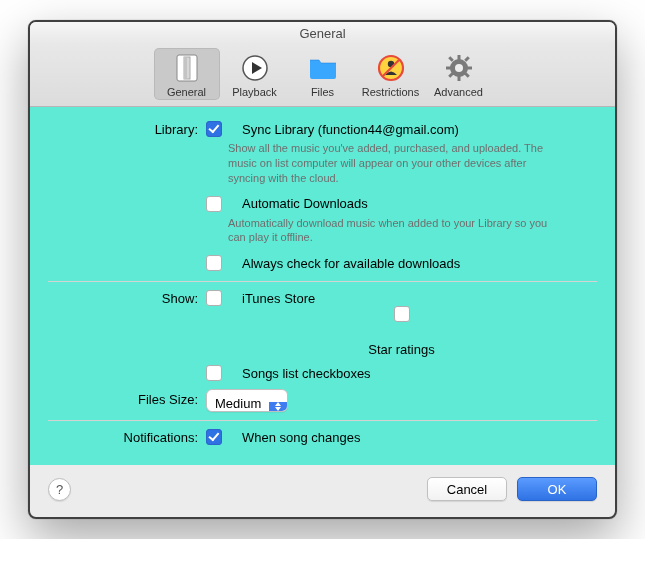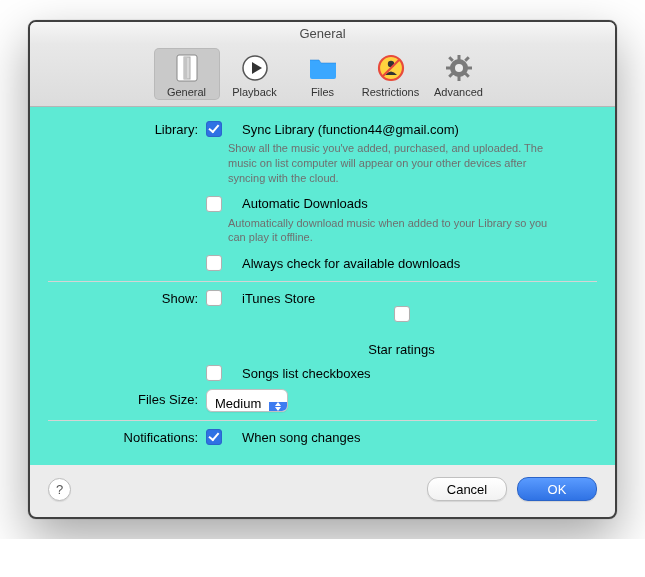--- a/index.html
+++ b/index.html
@@ -169,21 +169,21 @@
     align-items: center;
     justify-content: center;
     font-size: 13px;
     color: #555;
     box-shadow: 0 1px 1px rgba(0,0,0,0.08);
   }
   .spacer { flex: 1; }
   .btn {
     min-width: 78px;
     height: 22px;
-    border-radius: 11px;
+    border-radius: 5px;
     border: 1px solid #c0c0c0;
     background: linear-gradient(#ffffff, #f2f2f2);
     font-size: 13px;
     display: flex;
     align-items: center;
     justify-content: center;
     margin-left: 10px;
     box-shadow: 0 1px 1px rgba(0,0,0,0.1);
   }
   .btn.primary {

